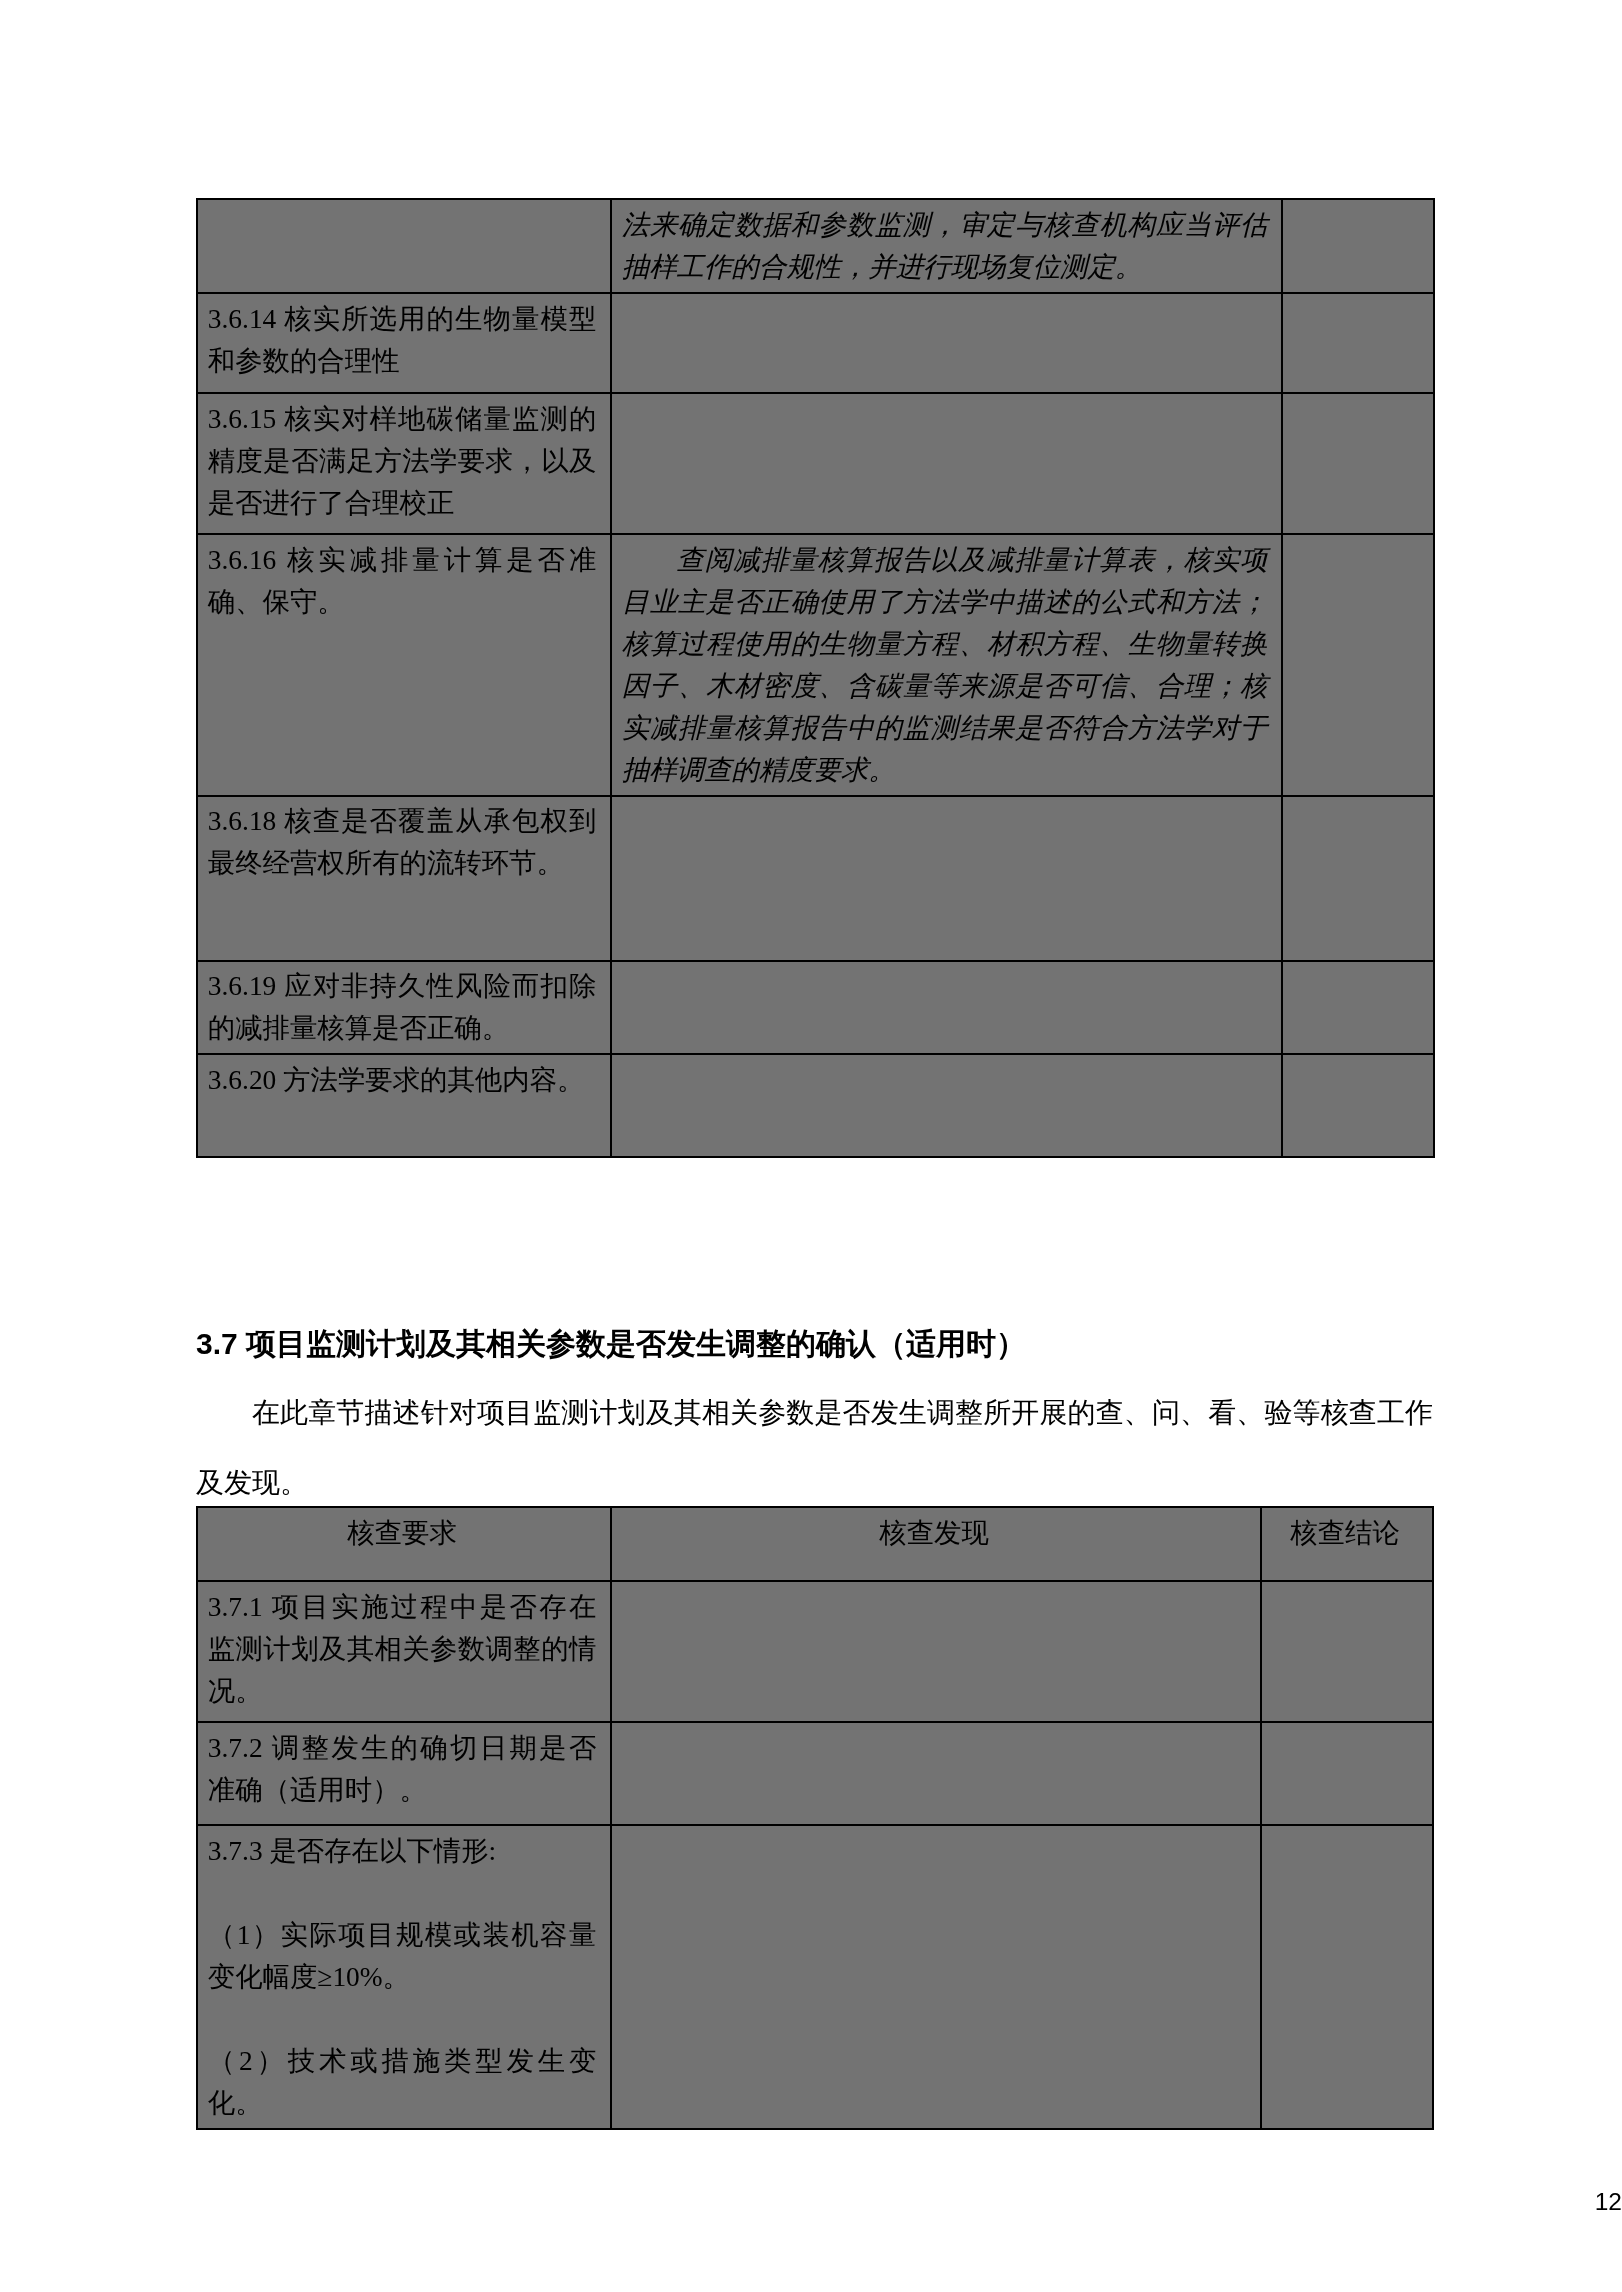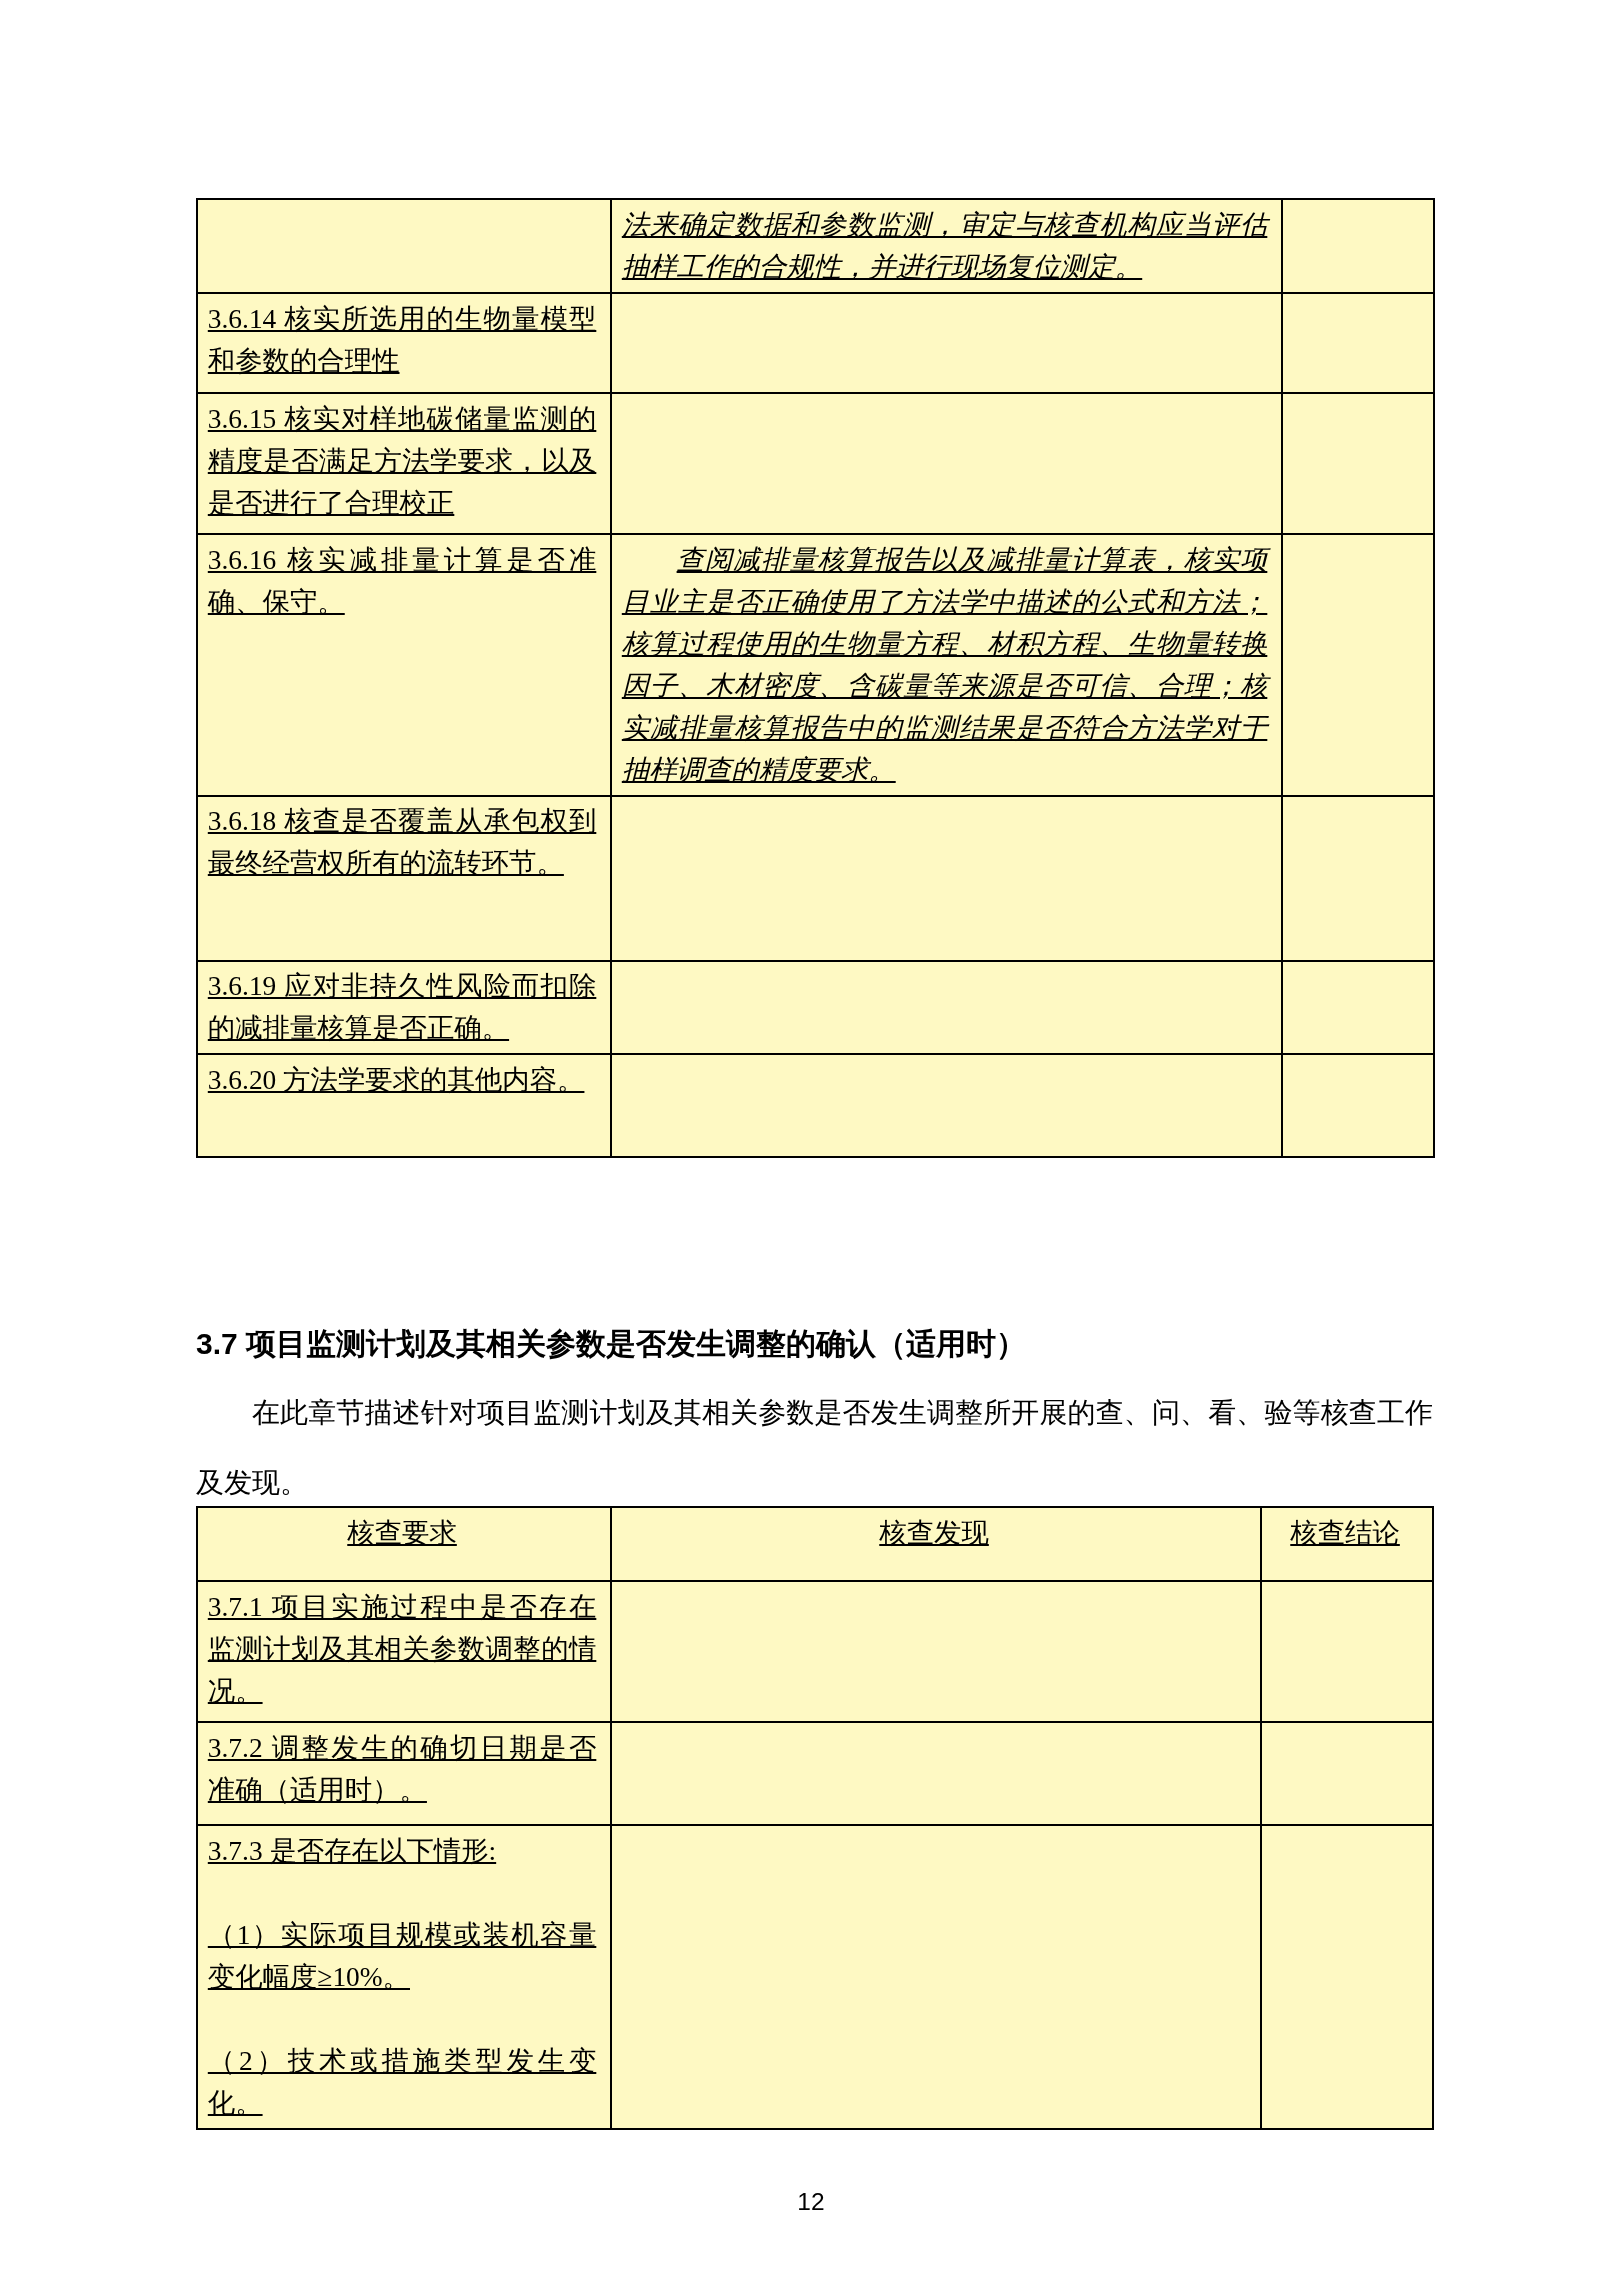--- a/index.html
+++ b/index.html
@@ -3,22 +3,21 @@
 <meta charset="utf-8">
 <style>
   html,body{margin:0;padding:0;}
   body{
     width:1622px;height:2293px;background:#ffffff;color:#000000;
     position:relative;overflow:hidden;
     font-family:"Liberation Serif","DejaVu Serif",serif;
   }
   .doc-table{
     border-collapse:collapse;table-layout:fixed;position:absolute;left:196px;
-    background:#fef9c3;
-    text-decoration:underline;
+    background:#737373;
   }
   .doc-table td,.doc-table th{
     border-left:2px solid #000;border-right:2px solid #000;
     border-top:2.9px solid #000;border-bottom:2.9px solid #000;
     vertical-align:top;font-size:27.4px;line-height:42px;
     padding:3.9px 13.7px 3.9px 9.8px;font-weight:normal;overflow:hidden;
   }
   #table1{top:198px;width:1237px;}
   #table1 tr.cont-row td{border-top-width:2px;}
   #table2{top:1506px;width:1235px;}
@@ -34,21 +33,21 @@
   .section-heading{
     position:absolute;left:196px;top:1321px;width:1237px;
     font-family:"Liberation Sans","DejaVu Sans",sans-serif;
     font-weight:bold;font-size:30px;line-height:45px;
   }
   .section-intro{
     position:absolute;left:196px;top:1378px;width:1237px;
     font-size:28px;line-height:70px;text-align:justify;text-indent:2em;
   }
   .page-number{
-    position:absolute;left:0;top:2188px;width:1622px;text-align:center;
+    position:absolute;left:0;top:2188px;width:1622px;text-align:right;
     font-size:24.5px;font-family:"Liberation Sans","DejaVu Sans",sans-serif;
   }
 </style>
 </head>
 <body>
 
 <table id="table1" class="doc-table">
   <colgroup>
     <col style="width:414px">
       <col style="width:671px">

